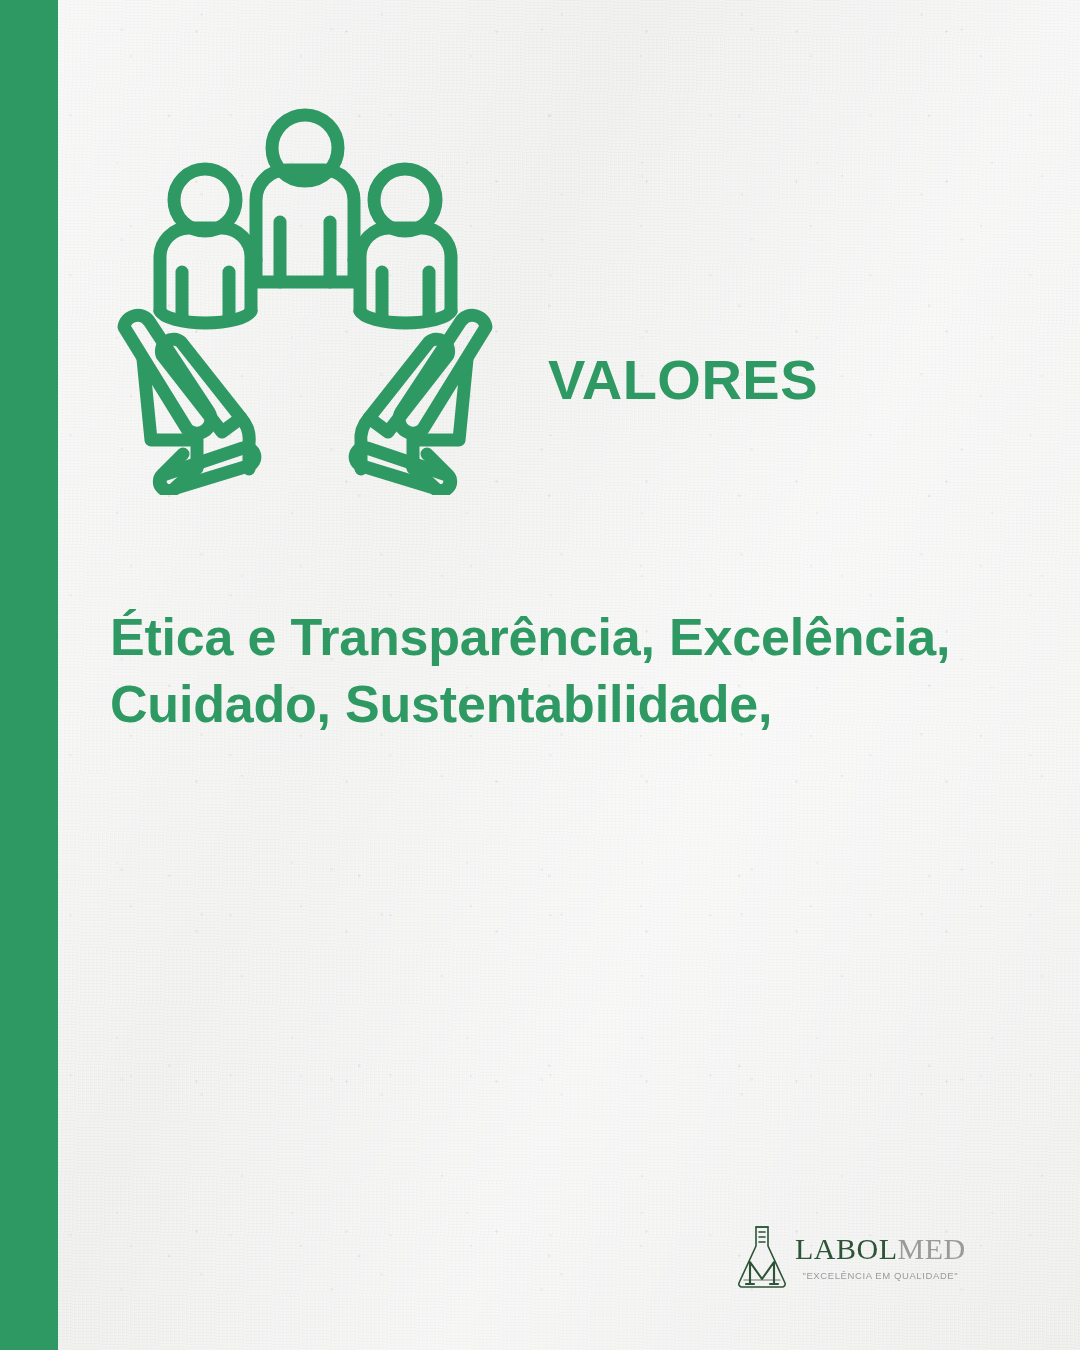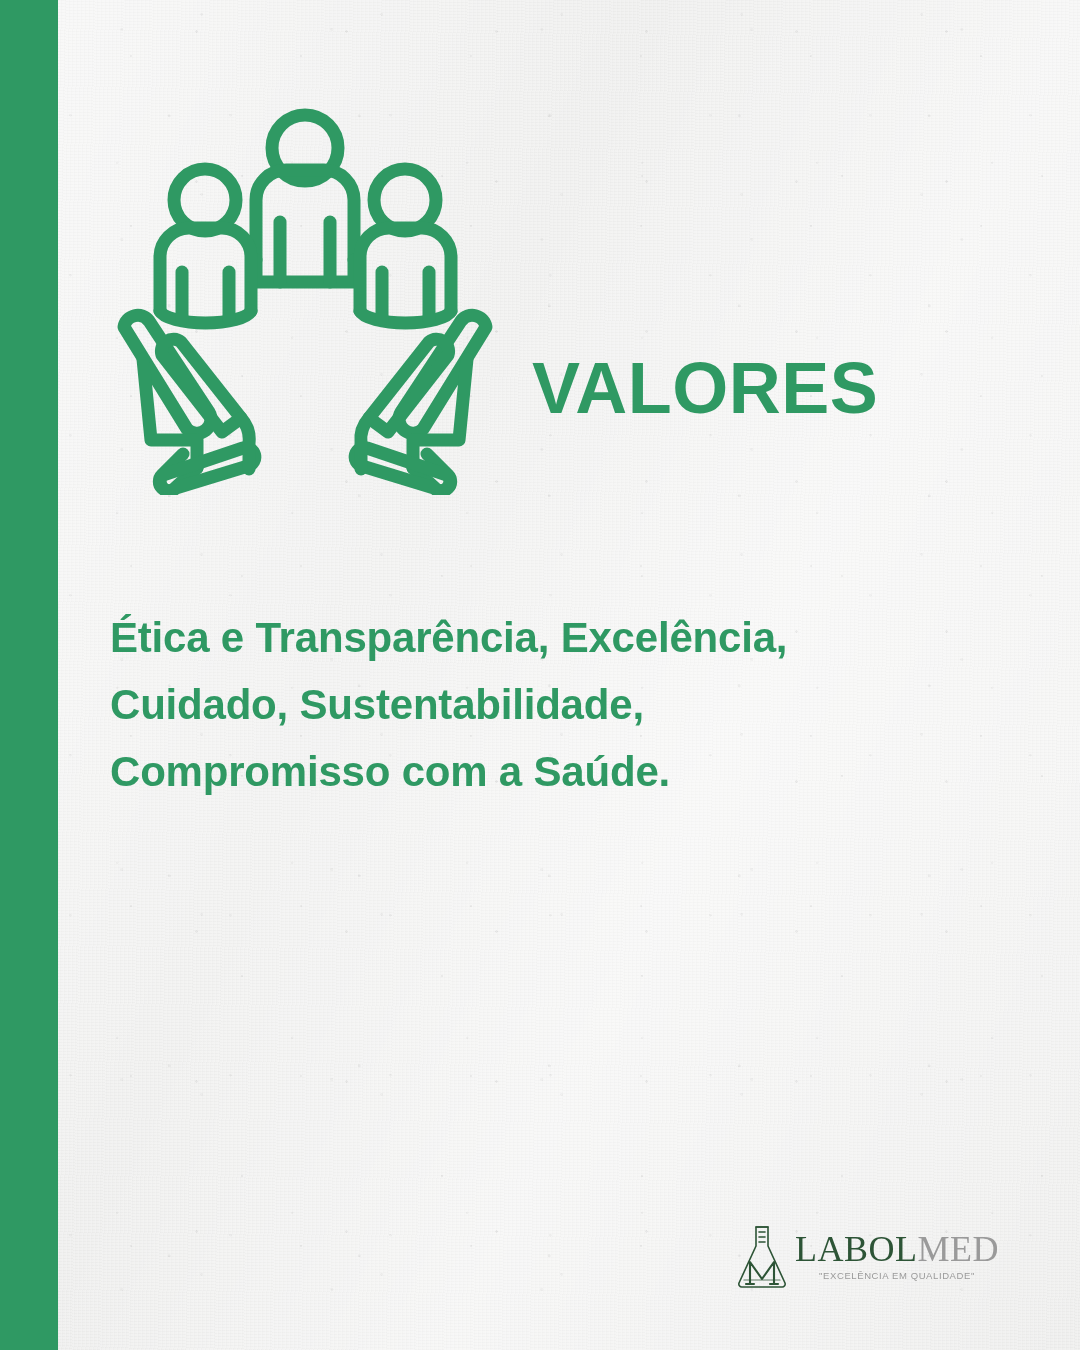--- a/index.html
+++ b/index.html
@@ -57,36 +57,36 @@
   .hero-icon {
     position: absolute;
     left: 105px;
     top: 100px;
     width: 400px;
     height: 395px;
   }
 
   .title {
     position: absolute;
-    left: 532px;
+    left: 548px;
     top: 352px;
-    font-size: 72px;
+    font-size: 56px;
     font-weight: 700;
     letter-spacing: 0.5px;
     color: #2f9963;
     line-height: 1;
     white-space: nowrap;
   }
 
   .values-text {
     position: absolute;
     left: 110px;
     top: 604px;
     width: 880px;
-    font-size: 42px;
+    font-size: 52px;
     font-weight: 700;
     line-height: 67px;
     color: #2f9963;
     letter-spacing: -0.2px;
   }
   .values-text .vline { display: block; }
 
   .brand {
     position: absolute;
     left: 733px;
@@ -97,21 +97,21 @@
     align-items: flex-start;
   }
   .brand-mark { width: 58px; height: 70px; flex: 0 0 auto; }
   .brand-text {
     position: relative;
     margin-left: 4px;
     padding-top: 4px;
   }
   .brand-word {
     font-family: "Liberation Serif", serif;
-    font-size: 36px;
+    font-size: 30px;
     line-height: 46px;
     letter-spacing: 0.5px;
     white-space: nowrap;
   }
   .brand-word .p1 { color: #2d5436; }
   .brand-word .p2 { color: #9a9a9a; }
   .brand-tag {
     font-family: "Liberation Sans", sans-serif;
     font-size: 9.5px;
     letter-spacing: 0.6px;
@@ -165,21 +165,20 @@
       <path d="M342 375 a9 9 0 0 1 -13 13 l-72 -22 a9 9 0 0 1 5 -18 Z"></path>
       <path d="M264 318 a32 32 0 0 0 -8 25 l0 26"></path>
     </svg>
   </div>
 
   <div class="title">VALORES</div>
 
   <div class="values-text">
     <span class="vline">Ética e Transparência, Excelência,</span>
     <span class="vline">Cuidado, Sustentabilidade,</span>
-    <span class="vline">Compromisso com a Saúde.</span>
   </div>
 
   <div class="brand">
     <div class="brand-mark">
       <svg viewBox="0 0 58 70" width="58" height="70" fill="none" stroke="#2d5436" stroke-width="1.6" stroke-linecap="round" stroke-linejoin="round">
         <path d="M23 5 L23 24 L6 61 a3 3 0 0 0 3 4 h40 a3 3 0 0 0 3 -4 L35 24 L35 5 Z"></path>
         <path d="M23 5 L35 5"></path>
         <path d="M26 10 L32 10"></path>
         <path d="M26 15 L32 15"></path>
         <path d="M26 20 L32 20"></path>

